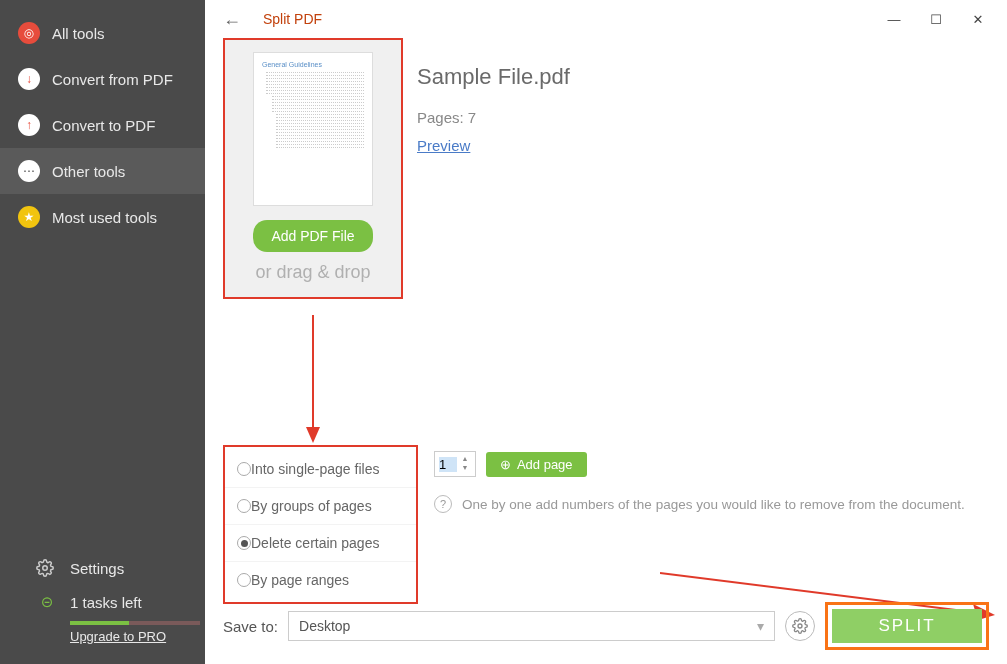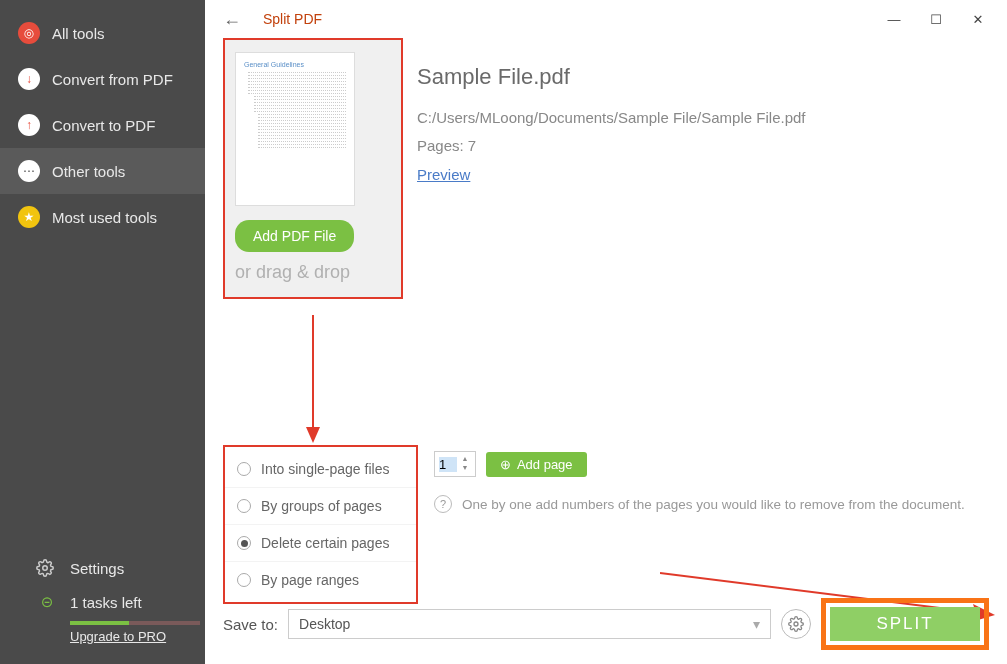--- a/index.html
+++ b/index.html
@@ -26,57 +26,57 @@
 .back-btn { font-size: 18px; padding: 4px 10px; cursor: pointer; color: #666; }
 .title-lbl { font-size: 14px; color: #c2410c; margin-left: 12px; }
 .win-ctrls { margin-left: auto; display: flex; gap: 0; }
 .win-btn { width: 42px; height: 28px; display: flex; align-items: center; justify-content: center; cursor: pointer; font-size: 13px; color: #444; }
 
 
 .content { padding: 0 18px; }
 
 
 .file-block { display: flex; gap: 14px; }
-.thumb-col { width: 180px; background: #f0f0f0; border: 2px solid #e03a2a; padding: 12px 10px 14px; display: flex; flex-direction: column; align-items: flex-start; }
+.thumb-col { width: 180px; background: #f0f0f0; border: 2px solid #e03a2a; padding: 12px 10px 14px; display: flex; flex-direction: column; align-items: center; }
 .thumb { width: 120px; height: 154px; background: #fff; border: 1px solid #ddd; padding: 8px; font-size: 6px; line-height: 1.2; color: #999; overflow: hidden; }
 .thumb .th-title { color: #5a8fc7; font-size: 7px; margin-bottom: 3px; }
 .thumb .th-line { border-top: 1px dotted #ccc; margin: 1px 0 1px 4px; height: 2px; }
 .add-btn { margin-top: 14px; background: #7bc043; color: #fff; border: none; border-radius: 14px; padding: 8px 18px; font-size: 14px; cursor: pointer; }
 .drag-txt { color: #b0b0b0; font-size: 18px; margin-top: 10px; }
 .file-info { padding-top: 18px; color: #888; font-size: 15px; line-height: 1.9; }
 .file-name { color: #6a6a6a; font-size: 22px; margin-bottom: 6px; }
 .preview-link { color: #4a7bc7; text-decoration: underline; cursor: pointer; }
 
 
 .arrow1 { position: absolute; left: 98px; top: 315px; pointer-events: none; }
 .arrow2 { position: absolute; left: 455px; top: 565px; pointer-events: none; }
 
 
 .opts-panel { position: absolute; left: 0; right: 0; bottom: 60px; padding: 0 18px; display: flex; gap: 16px; }
 .opts-left { width: 195px; border: 2px solid #e03a2a; padding: 4px 0; background: #fff; }
-.opt-row { display: flex; align-items: center; gap: 10px; padding: 10px 12px; font-size: 14px; color: #666; cursor: pointer; border-bottom: 1px solid #f3f3f3; }
+.opt-row { display: flex; align-items: center; padding: 10px 12px; font-size: 14px; color: #666; cursor: pointer; border-bottom: 1px solid #f3f3f3; }
 .opt-row:last-child { border-bottom: none; }
 .radio { width: 14px; height: 14px; border: 1.5px solid #aaa; border-radius: 50%; display: flex; align-items: center; justify-content: center; flex-shrink: 0; }
 .radio.sel::after { content: ""; width: 7px; height: 7px; border-radius: 50%; background: #555; }
 .opts-right { flex: 1; padding-top: 6px; }
 .page-row { display: flex; align-items: center; gap: 10px; }
 .page-input { width: 42px; height: 26px; border: 1px solid #ccc; padding: 2px 4px; font-size: 13px; }
 .page-input input { border: none; width: 18px; font-size: 13px; background: #cfe4f7; }
 .spinners { display: inline-flex; flex-direction: column; margin-left: auto; }
 .spn { width: 12px; height: 9px; font-size: 7px; color: #888; cursor: pointer; text-align: center; }
 .add-page-btn { background: #7bc043; color: #fff; border: none; border-radius: 3px; padding: 5px 14px; font-size: 13px; cursor: pointer; display: flex; align-items: center; gap: 6px; }
 .hint-row { display: flex; align-items: center; gap: 10px; margin-top: 18px; color: #999; font-size: 13.5px; }
 .hint-icon { width: 18px; height: 18px; border: 1.5px solid #bbb; border-radius: 50%; display: flex; align-items: center; justify-content: center; font-size: 11px; flex-shrink: 0; }
 
 
 .bottom-bar { position: absolute; left: 0; right: 0; bottom: 0; padding: 10px 18px 14px; display: flex; align-items: center; gap: 10px; border-top: 1px solid transparent; }
 .save-lbl { font-size: 15px; color: #555; }
 .save-select { flex: 1; height: 30px; border: 1px solid #ccc; padding: 4px 10px; font-size: 14px; color: #555; background: #fff; display: flex; align-items: center; justify-content: space-between; cursor: pointer; }
 .gear-btn { width: 30px; height: 30px; border: 1.5px solid #bbb; border-radius: 50%; display: flex; align-items: center; justify-content: center; cursor: pointer; color: #888; }
-.split-box { border: 5px solid #f97316; padding: 4px; }
+.split-box { border: 3px solid #f97316; padding: 4px; }
 .split-btn { background: #8fcf65; color: #fff; border: none; width: 150px; height: 34px; font-size: 17px; letter-spacing: 2px; cursor: pointer; }
 
 svg { display: block; }
 </style>
 </head>
 <body>
 
 <div class="sidebar">
   <div class="side-top">
     <div class="side-item">
@@ -161,21 +161,20 @@
           <div class="th-line" style="margin-left:14px"></div>
             <div class="th-line" style="margin-left:14px"></div>
           <div class="th-line" style="margin-left:14px"></div>
             <div class="th-line" style="margin-left:14px"></div>
         </div>
         <button class="add-btn">Add PDF File</button>
         <div class="drag-txt">or drag &amp; drop</div>
       </div>
       <div class="file-info">
         <div class="file-name">Sample File.pdf</div>
-        <div>C:/Users/MLoong/Documents/Sample File/Sample File.pdf</div>
         <div>Pages: 7</div>
         <div class="preview-link">Preview</div>
       </div>
     </div>
   </div>
 
   <svg class="arrow1" width="20" height="130">
     <line x1="10" y1="0" x2="10" y2="115" stroke="#e03a2a" stroke-width="2"></line>
     <polygon points="10,128 3,112 17,112" fill="#e03a2a"></polygon>
   </svg>

